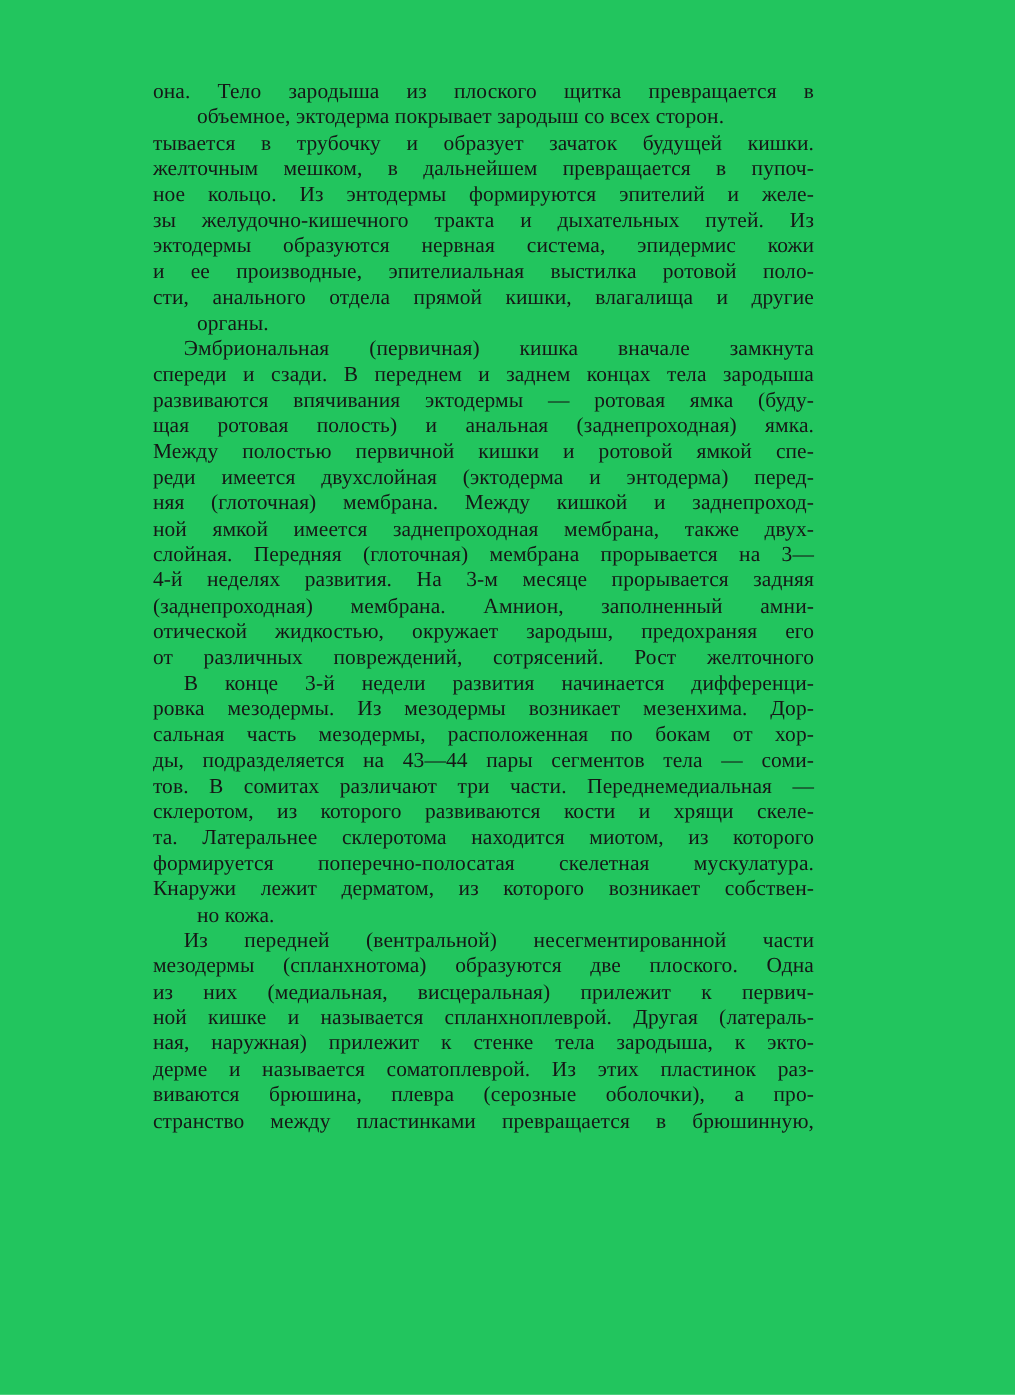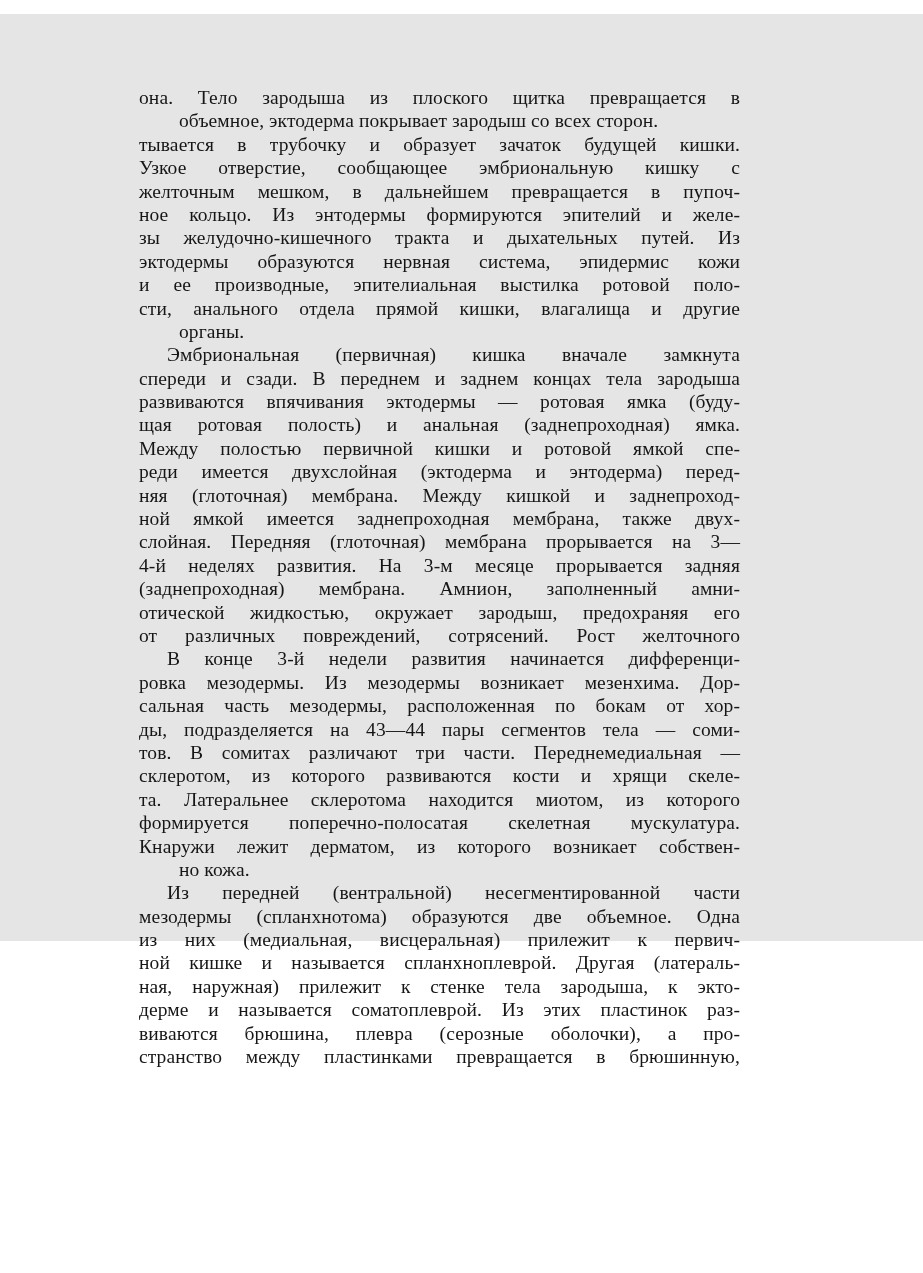--- a/index.html
+++ b/index.html
@@ -9,24 +9,24 @@
   body {
     width: 923px;
     height: 1273px;
     background: #ffffff;
     overflow: hidden;
     position: relative;
   }
   .scan-page {
     position: absolute;
     left: 0;
-    top: 14px;
+    top: 0;
     width: 923px;
-    height: 927px;
-    background: #e5e5e5;
+    height: 1268px;
+    background: #22c55e;
   }
   .text-block {
     position: absolute;
     left: 139px;
     top: 72px;
     width: 601px;
     font-family: "Liberation Serif", "DejaVu Serif", serif;
     font-size: 19.5px;
     line-height: 23.4px;
     color: #161616;
@@ -58,21 +58,20 @@
 <body>
 
 <div class="scan-page">
   <div class="text-block" style="color: rgb(22, 22, 22);">
       <div class="paragraph">
         <div class="line">она. Тело зародыша из плоского щитка превращается в</div>
         <div class="line lastline">объемное, эктодерма покрывает зародыш со всех сторон.</div>
       </div>
       <div class="paragraph">
         <div class="line">тывается в трубочку и образует зачаток будущей кишки.</div>
-        <div class="line">Узкое отверстие, сообщающее эмбриональную кишку с</div>
         <div class="line">желточным мешком, в дальнейшем превращается в пупоч-</div>
         <div class="line">ное кольцо. Из энтодермы формируются эпителий и желе-</div>
         <div class="line">зы желудочно-кишечного тракта и дыхательных путей. Из</div>
         <div class="line">эктодермы образуются нервная система, эпидермис кожи</div>
         <div class="line">и ее производные, эпителиальная выстилка ротовой поло-</div>
         <div class="line">сти, анального отдела прямой кишки, влагалища и другие</div>
         <div class="line lastline">органы.</div>
       </div>
       <div class="paragraph">
         <div class="line firstline">Эмбриональная (первичная) кишка вначале замкнута</div>
@@ -96,21 +95,21 @@
         <div class="line">ды, подразделяется на 43—44 пары сегментов тела — соми-</div>
         <div class="line">тов. В сомитах различают три части. Переднемедиальная —</div>
         <div class="line">склеротом, из которого развиваются кости и хрящи скеле-</div>
         <div class="line">та. Латеральнее склеротома находится миотом, из которого</div>
         <div class="line">формируется поперечно-полосатая скелетная мускулатура.</div>
         <div class="line">Кнаружи лежит дерматом, из которого возникает собствен-</div>
         <div class="line lastline">но кожа.</div>
       </div>
       <div class="paragraph">
         <div class="line firstline">Из передней (вентральной) несегментированной части</div>
-        <div class="line">мезодермы (спланхнотома) образуются две объемное. Одна</div>
+        <div class="line">мезодермы (спланхнотома) образуются две плоского. Одна</div>
         <div class="line">из них (медиальная, висцеральная) прилежит к первич-</div>
         <div class="line">ной кишке и называется спланхноплеврой. Другая (латераль-</div>
         <div class="line">ная, наружная) прилежит к стенке тела зародыша, к экто-</div>
         <div class="line">дерме и называется соматоплеврой. Из этих пластинок раз-</div>
         <div class="line">виваются брюшина, плевра (серозные оболочки), а про-</div>
         <div class="line">странство между пластинками превращается в брюшинную,</div>
       </div>
     </div>
 </div>
 

